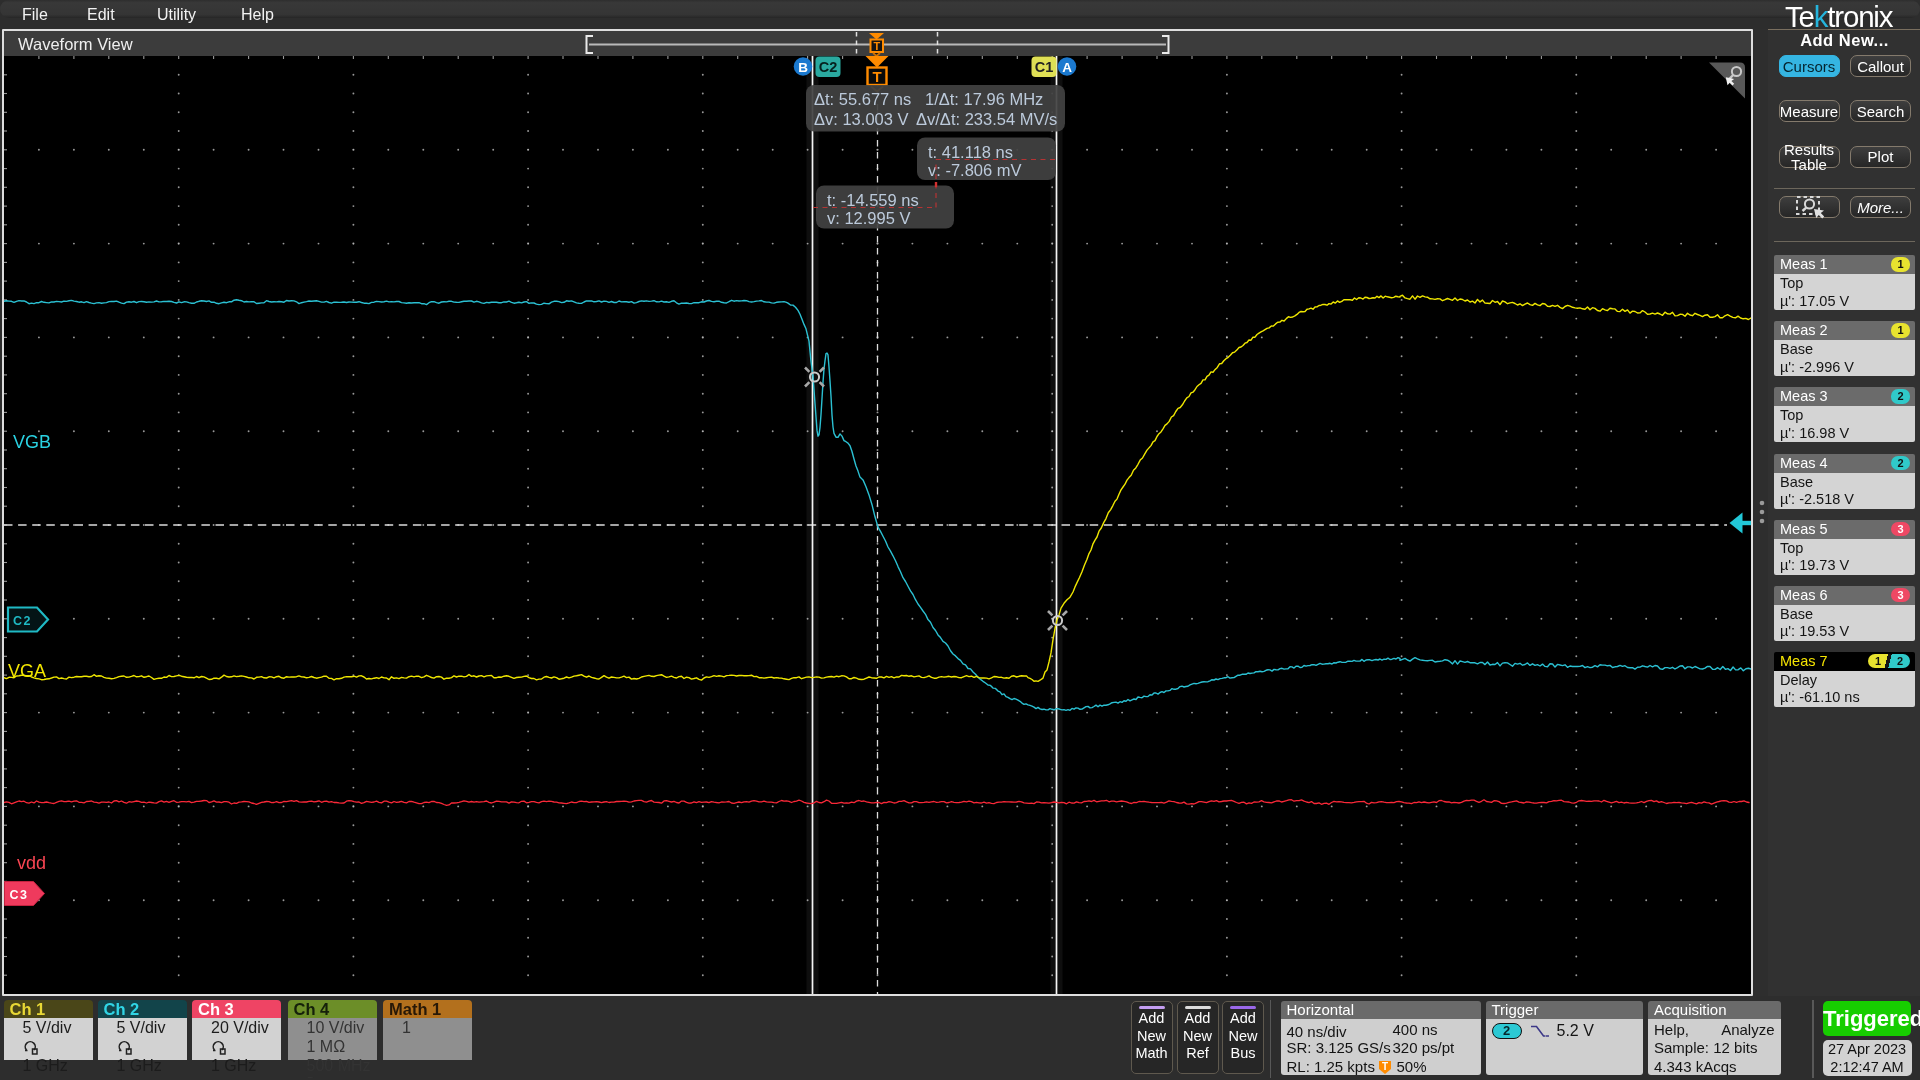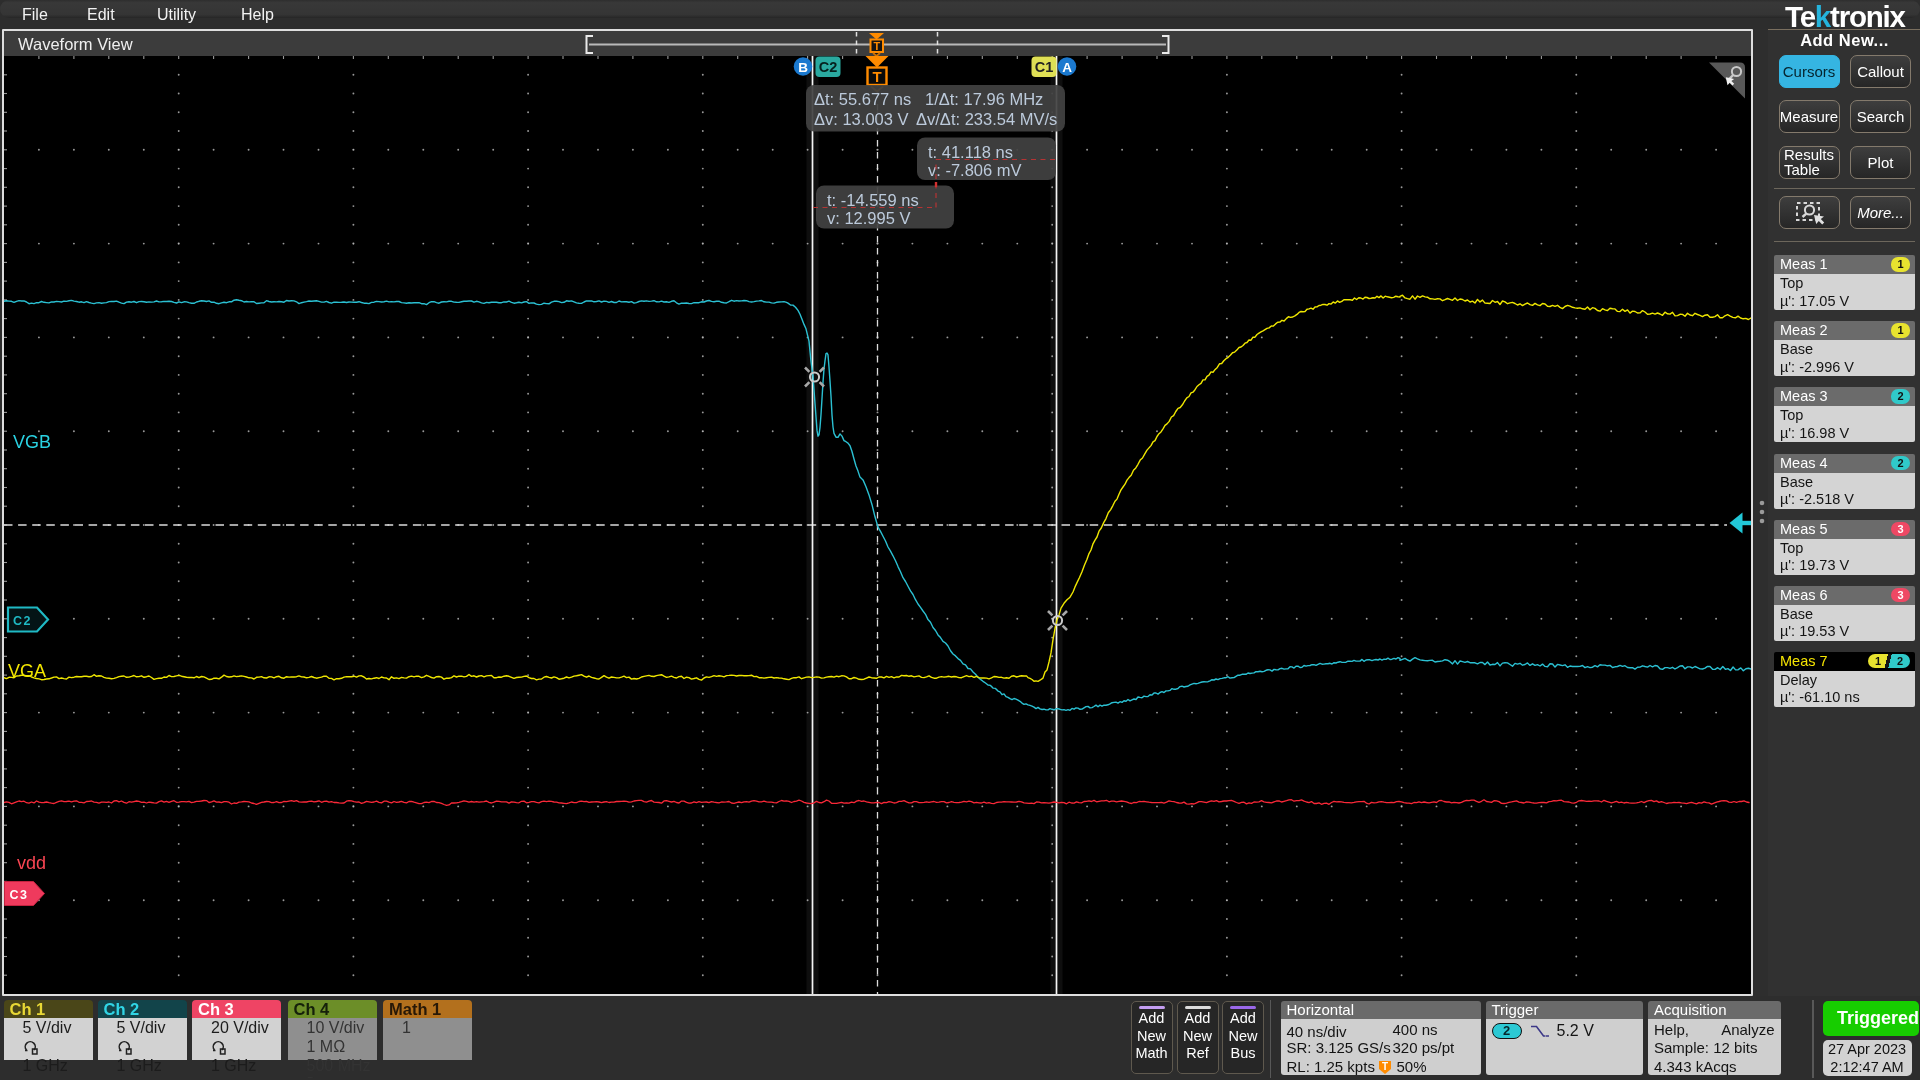--- a/index.html
+++ b/index.html
@@ -1,32 +1,32 @@
 <!DOCTYPE html>
 <html><head><meta charset="utf-8"><title>scope</title><style>
 *{margin:0;padding:0;box-sizing:border-box}
 html,body{width:1920px;height:1080px;overflow:hidden;background:#2d2d2d;
  font-family:"Liberation Sans",sans-serif;-webkit-font-smoothing:antialiased}
 .abs{position:absolute}
 #menubar{position:absolute;left:0;top:0;width:1920px;height:18px;
  background:linear-gradient(#2e2e2e,#383838 15%,#353535 80%,#262626);border-radius:14px;}
 #menubar span{position:absolute;top:6px;color:#f2f2f2;font-size:16px}
-#logo{position:absolute;left:1785px;top:0px;font-size:29.5px;font-weight:bold;color:#fff;
+#logo{position:absolute;left:1785px;top:0px;font-size:29.5px;font-weight:normal;color:#fff;
  letter-spacing:-1.2px;font-family:"Liberation Sans",sans-serif}
 #logo i{color:#25b4dc;font-style:normal}
 #wfpanel{position:absolute;left:2px;top:29px;width:1751px;height:967px;
  border:2px solid #dedede;background:#000;border-radius:1px}
 #wfstrip{position:absolute;left:4px;top:31px;width:1747px;height:25px;background:#3c3c3c}
 #wftitle{position:absolute;left:18px;top:35px;color:#efefef;font-size:16.5px}
 #sidebar{position:absolute;left:1755px;top:29px;width:165px;height:967px;background:#2e2e2e}
 #sidepanel{position:absolute;left:1768px;top:29px;width:152px;height:967px;background:#313131;border-top:1px solid #7a6f5f}
 #bottombar{position:absolute;left:0;top:996px;width:1920px;height:84px;background:#2d2d2d}
-.sbtn{position:absolute;width:61px;height:33px;background:linear-gradient(#3e3e3e,#262626);
+.sbtn{position:absolute;width:61px;height:22px;background:linear-gradient(#3e3e3e,#262626);
  border:1.5px solid #847a6c;border-radius:7px;color:#fff;font-size:15px;display:flex;
- align-items:center;justify-content:center;line-height:15px}
+ align-items:center;justify-content:center;text-align:center;line-height:15px}
 .hdiv{position:absolute;left:1774px;width:141px;height:1px;background:#6d675c}
 .meas{position:absolute;left:1774px;width:141px}
 .meas .mh{height:19px;background:#6b6b6b;color:#fff;font-size:14.5px;padding-left:6px;line-height:19px;position:relative;border-radius:2px 2px 0 0}
 .meas .mb{height:36px;background:#d4d4d4;color:#141414;font-size:14.5px;padding-left:6px;line-height:17.5px;padding-top:1px;border-radius:0 0 2px 2px}
 .pill{position:absolute;right:5px;top:2px;width:19px;height:14.5px;border-radius:7px;
  font-size:11px;font-weight:bold;text-align:center;line-height:14.5px;color:#111}
 .chbadge{position:absolute;top:1000px;width:89px;height:78px;border-radius:4px 4px 3px 3px;overflow:hidden}
 .chh{height:18px;font-size:16.5px;line-height:19.5px;padding-left:6px;font-weight:bold}
 .chb{height:42px;background:#d2d2d2;color:#1c1c1c;font-size:16px;padding-left:19px;line-height:19px}
 .chb.off{background:#8f8f8f;color:#333}
@@ -1147,13 +1147,13 @@
   </div>
 <div class="panel" style="left:1648px;width:132.5px">
     <div class="ph">Acquisition</div>
     <div class="pb">
       <span style="position:absolute;left:6px;top:2px">Help,</span>
       <span style="position:absolute;right:6px;top:2px">Analyze</span>
       <span style="position:absolute;left:6px;top:20.5px">Sample: 12 bits</span>
       <span style="position:absolute;left:6px;top:39px">4.343 kAcqs</span>
     </div>
   </div>
-<div class="abs" style="left:1823px;top:1001px;width:96px;height:35px;background:#17cd00;border-radius:5px;color:#fff;font-weight:bold;font-size:18px;text-align:right;line-height:35px">Triggered</div>
+<div class="abs" style="left:1823px;top:1001px;width:88px;height:35px;background:#17cd00;border-radius:5px;color:#fff;font-weight:bold;font-size:22px;text-align:right;line-height:35px">Triggered</div>
 <div class="abs" style="left:1822.5px;top:1040px;width:89px;height:36px;background:#d2d2d2;border-radius:5px;color:#111;font-size:14.5px;text-align:center;line-height:17.5px;padding-top:1px">27 Apr 2023<br>2:12:47 AM</div>
 </body></html>

